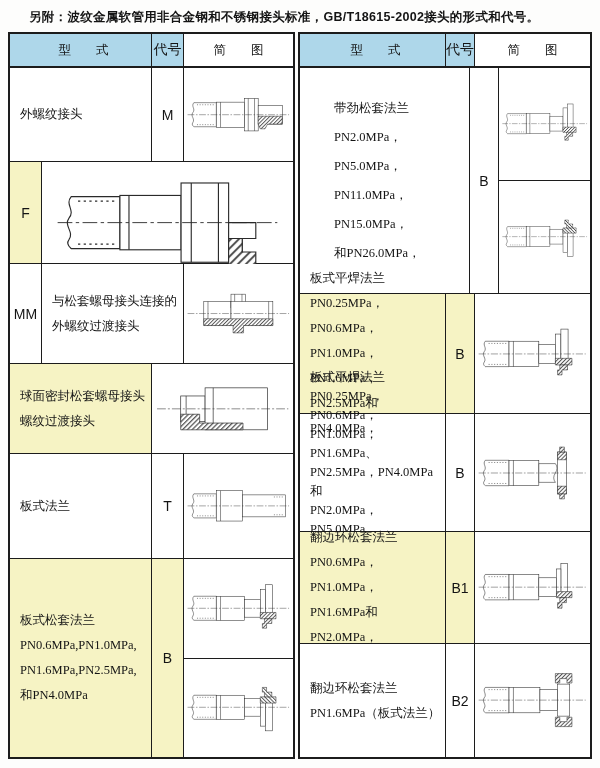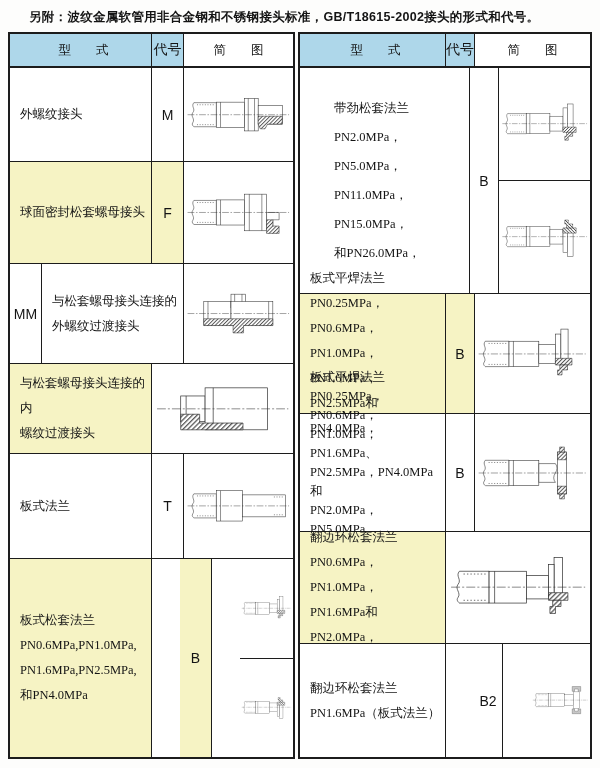--- a/index.html
+++ b/index.html
@@ -16,21 +16,21 @@
     padding: 9px 6px 6px 7px;
     letter-spacing: 0.3px;
     font-family: "Liberation Sans", sans-serif;
     margin-left: 22px;
   }
   .tables { display: flex; margin: 0 8px; gap: 3px; align-items: flex-start; }
   .tbl { border: 2px solid var(--border); background: #fff; }
   .tbl-left  { width: 287px; }
   .tbl-right { width: 294px; }
   .row { display: flex; border-bottom: 1px solid var(--border); }
-  .row:last-child { border-bottom: none; gap: 28px; }
+  .row:last-child { border-bottom: none; }
   .hrow { height: 34px; border-bottom: 2px solid var(--border); }
   .cell { border-right: 1px solid var(--border); }
   .cell:last-child { border-right: none; }
   .hcell {
     background: var(--header_bg);
     display: flex; align-items: center; justify-content: center;
     font-size: 12.5px;
     font-family: "Liberation Serif", serif;
     white-space: pre;
   }
@@ -209,21 +209,20 @@
       <div class="cell diag">
         <div class="sub">
             <svg class="dsvg" viewBox="0 0 200 100">
               <use href="#g-m"></use>
             </svg>
           </div>
       </div>
     </div>
 
     <div class="row" style="height:102px">
-      <div class="cell type hl">球面密封松套螺母接头</div>
       <div class="cell code hl">F</div>
       <div class="cell diag">
         <div class="sub">
             <svg class="dsvg" viewBox="0 0 200 100">
               <use href="#g-f"></use>
             </svg>
           </div>
       </div>
     </div>
 
@@ -234,21 +233,21 @@
       <div class="cell diag">
         <div class="sub">
             <svg class="dsvg" viewBox="0 0 200 100">
               <use href="#g-mm"></use>
             </svg>
           </div>
       </div>
     </div>
 
     <div class="row" style="height:90px">
-      <div class="cell type hl">与松套螺母接头连接的内
+      <div class="cell type hl">球面密封松套螺母接头
 螺纹过渡接头</div>
       <div class="cell diag">
         <div class="sub">
             <svg class="dsvg" viewBox="0 0 200 100">
               <use href="#g-mf"></use>
             </svg>
           </div>
       </div>
     </div>
 
@@ -341,20 +340,21 @@
               <use href="#g-weldflange"></use>
             </svg>
           </div>
       </div>
     </div>
 
     <div class="row" style="height:112px">
       <div class="cell type hl">翻边环松套法兰
 PN0.6MPa，PN1.0MPa，
 PN1.6MPa和PN2.0MPa，</div>
+      <div class="cell code hl">B1</div>
       <div class="cell diag">
         <div class="sub">
             <svg class="dsvg" viewBox="0 0 200 100">
               <use href="#g-b1"></use>
             </svg>
           </div>
       </div>
     </div>
 
     <div class="row" style="height:113px">

